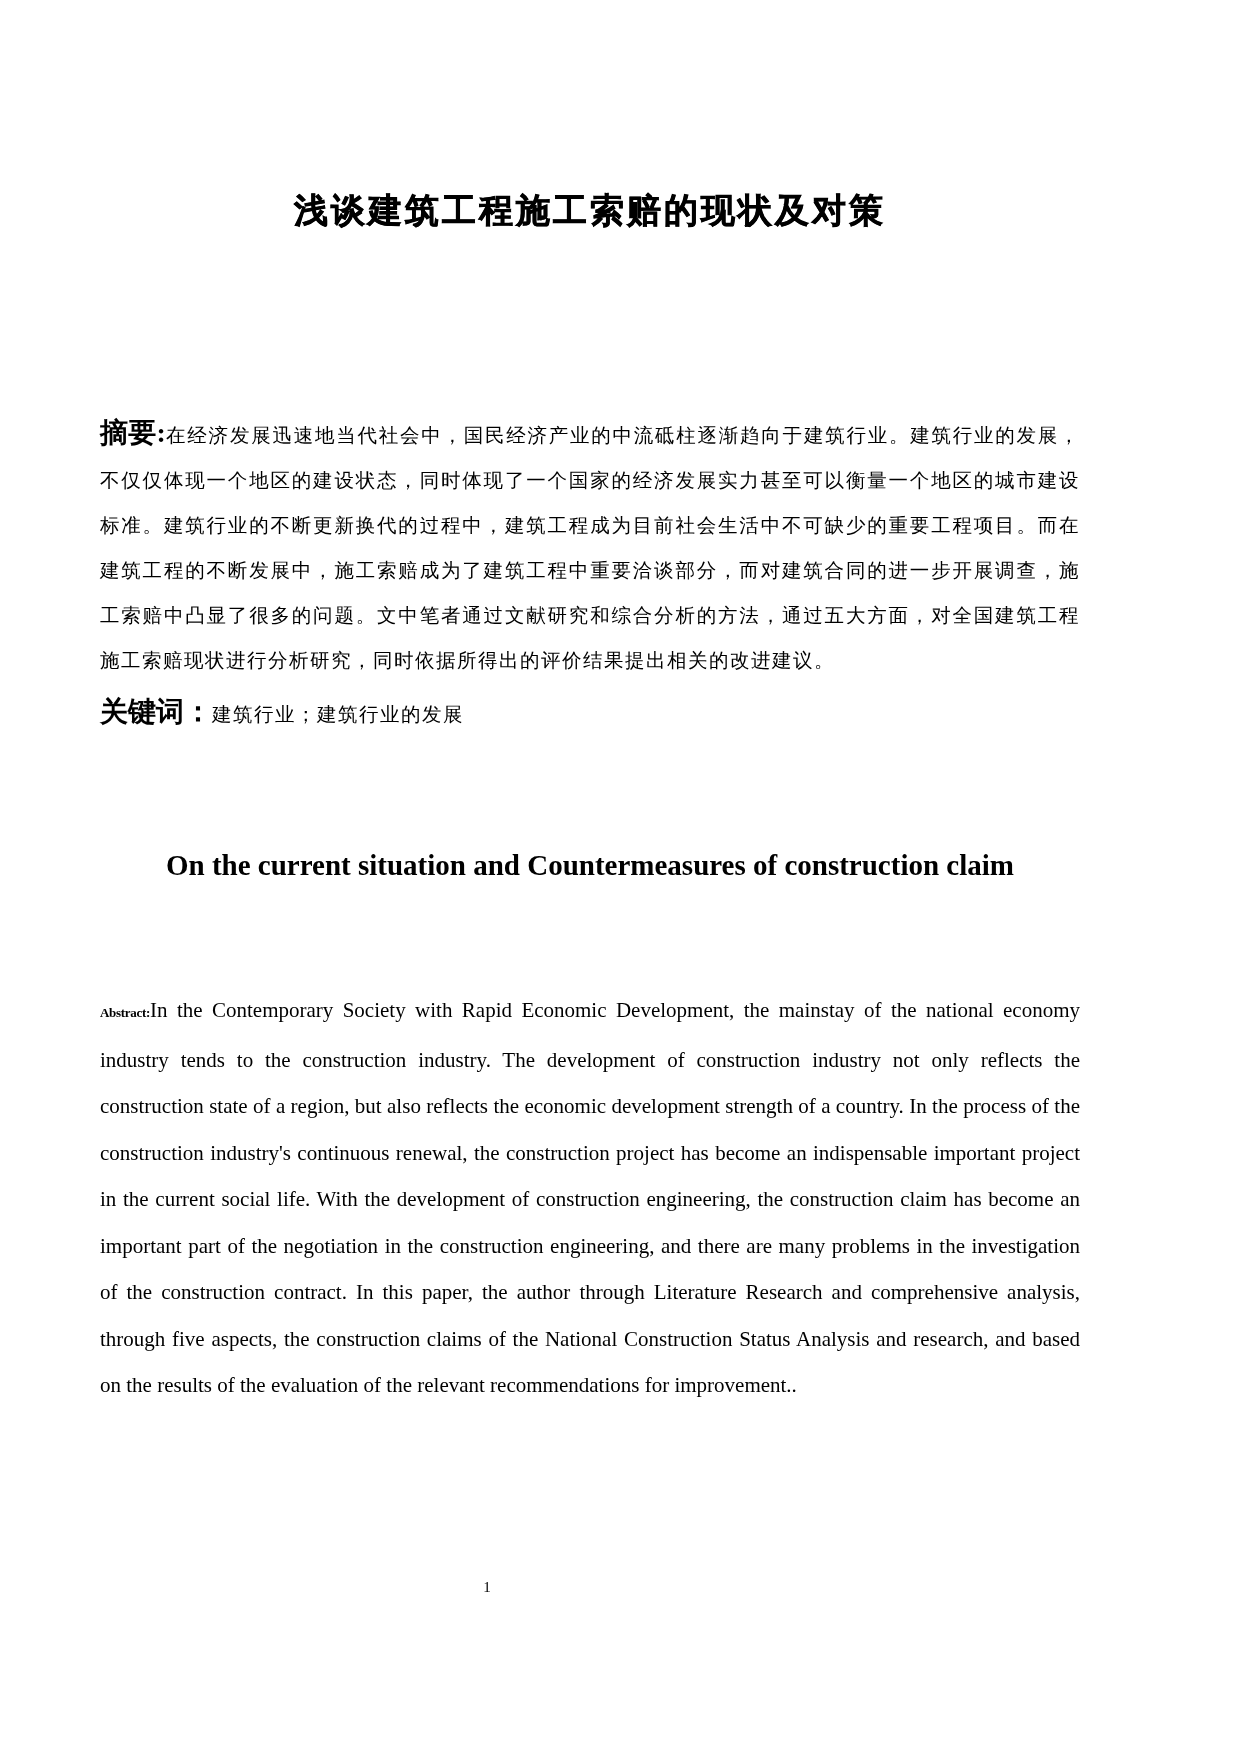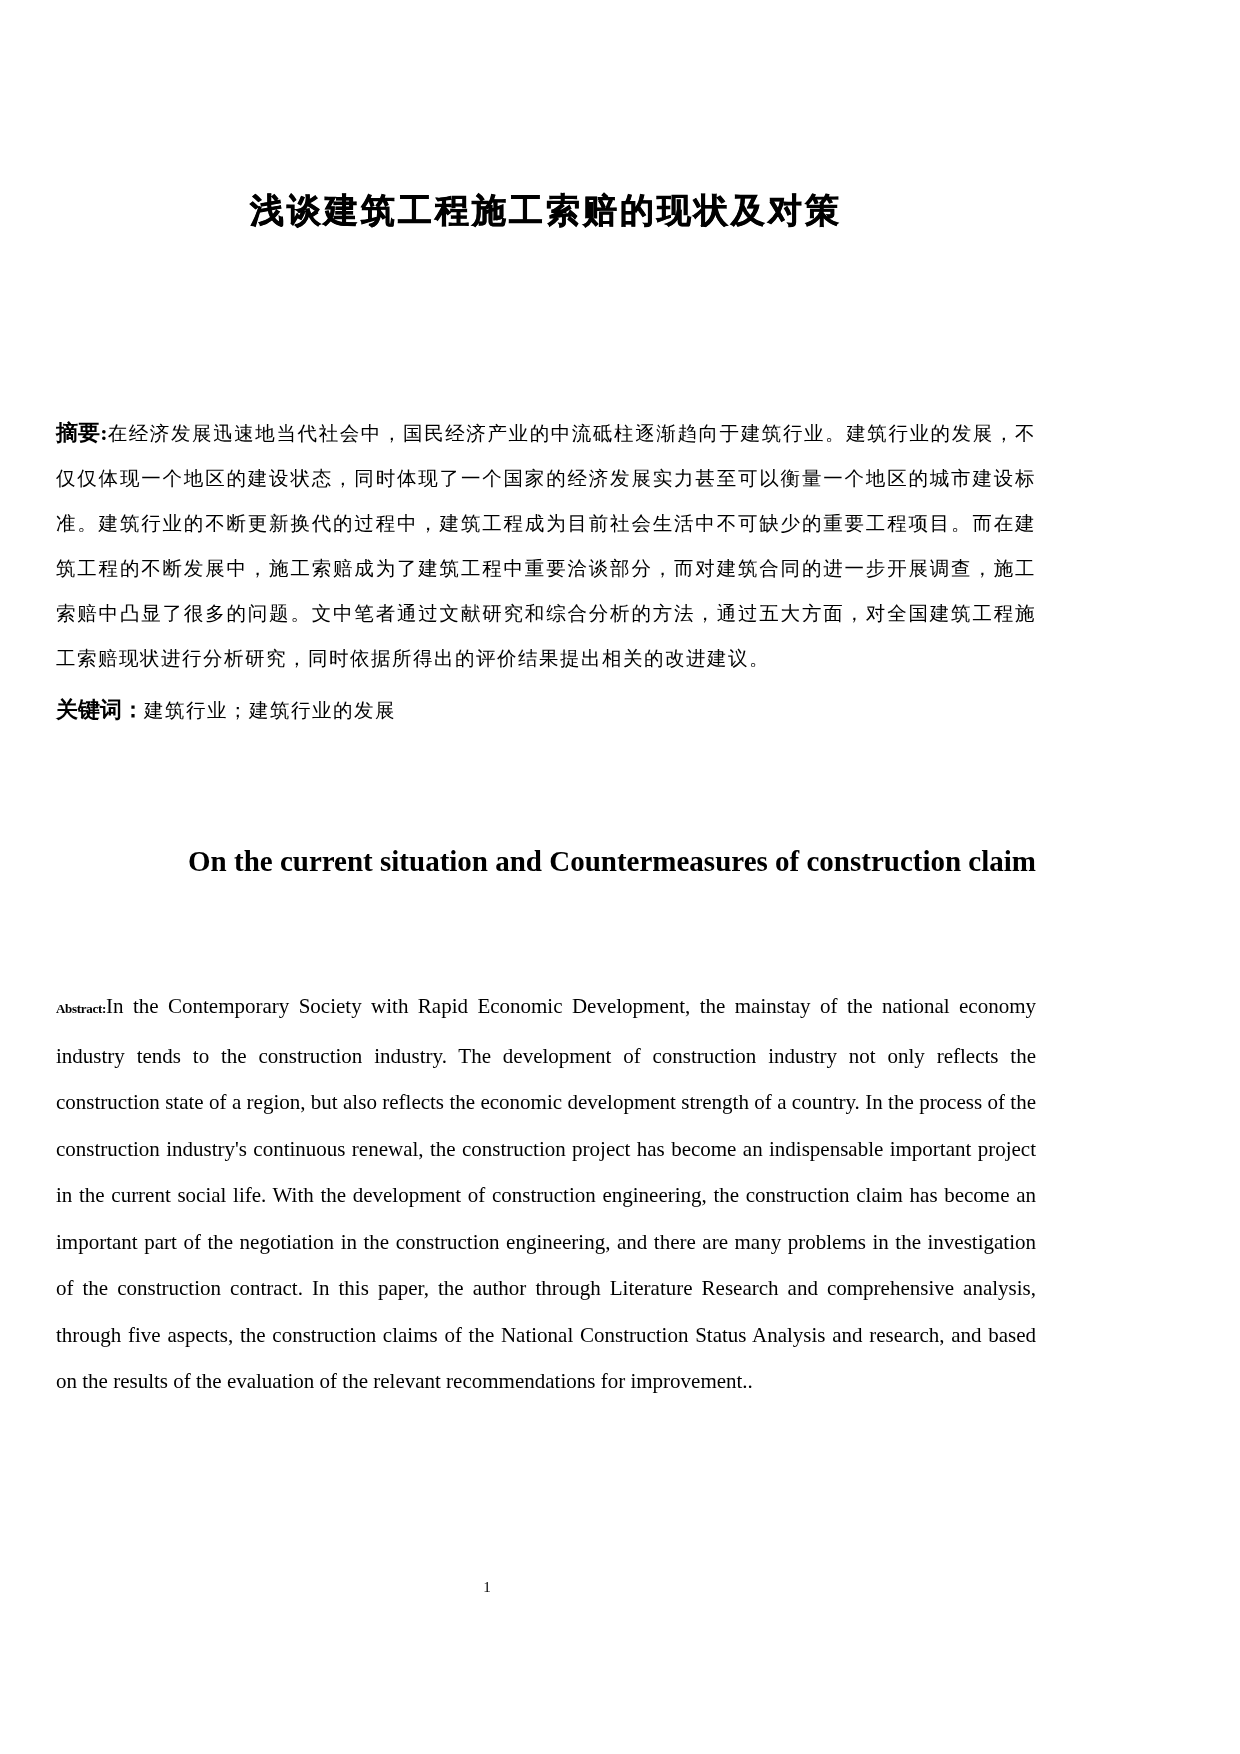--- a/index.html
+++ b/index.html
@@ -10,21 +10,21 @@
   .page {
     position: relative;
     width: 1240px;
     height: 1754px;
     background: #ffffff;
     overflow: hidden;
     font-family: "Liberation Serif", serif;
     color: #000000;
   }
   .content {
-    margin: 0 56px;
+    margin: 0 100px;
     width: 980px;
   }
   .title-zh {
     margin: 0;
     padding-top: 188px;
     text-align: center;
     font-size: 34px;
     font-weight: bold;
     letter-spacing: 3px;
     font-family: "Liberation Sans", sans-serif;
@@ -34,34 +34,34 @@
     margin: 0;
     margin-top: 176px;
     font-size: 19.5px;
     line-height: 45px;
     text-align: justify;
     letter-spacing: 1.5px;
     word-break: break-all;
   }
   .label-zh {
     font-weight: bold;
-    font-size: 22px;
+    font-size: 28px;
     letter-spacing: 0px;
   }
   .keywords-zh {
     margin: 0;
     margin-top: 6px;
     font-size: 19.5px;
     line-height: 45px;
     letter-spacing: 1.5px;
   }
   .title-en {
     margin: 0;
     margin-top: 112px;
-    text-align: right;
+    text-align: center;
     font-size: 29px;
     font-weight: bold;
     font-family: "Liberation Serif", serif;
   }
   .abstract-en {
     margin: 0;
     margin-top: 105px;
     font-size: 21px;
     line-height: 46.5px;
     text-align: justify;

